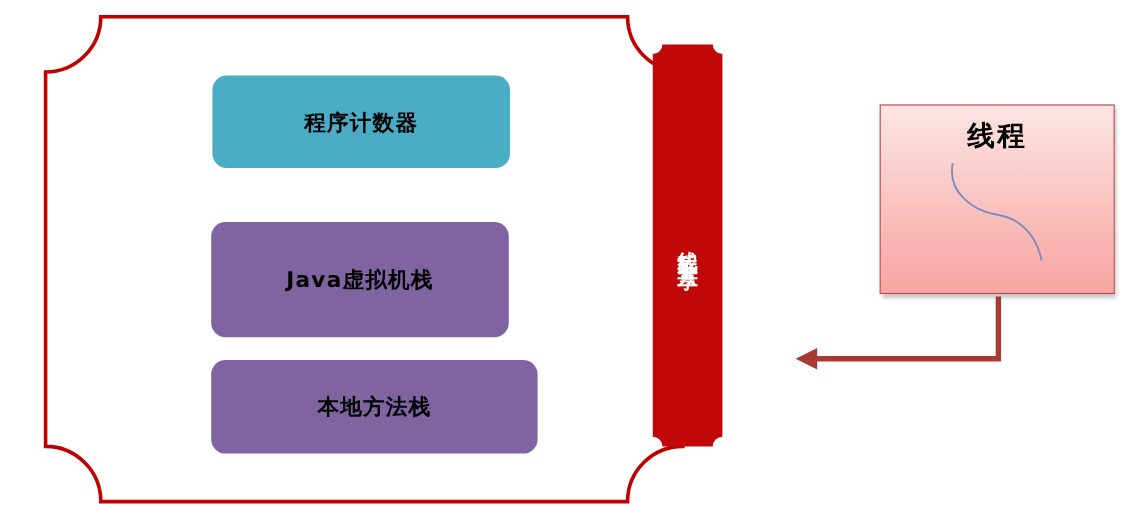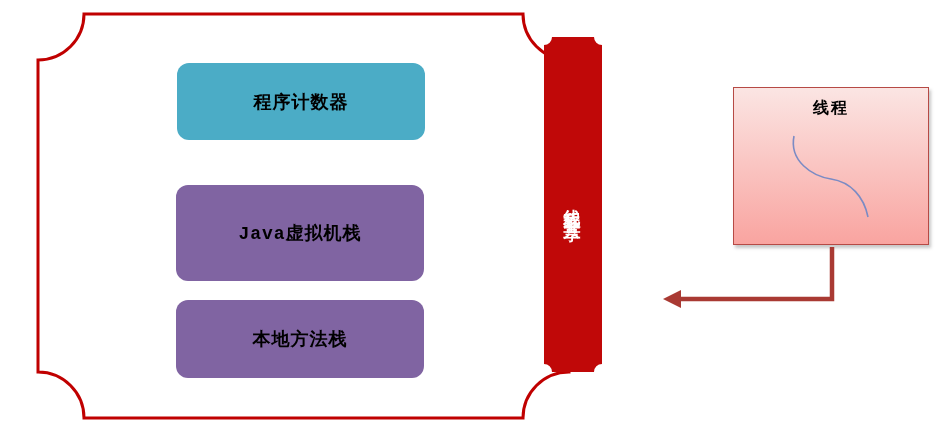--- a/index.html
+++ b/index.html
@@ -28,25 +28,24 @@
     position: absolute;
     display: flex;
     align-items: center;
     justify-content: center;
     border-radius: 12px;
     z-index: 1;
     color: var(--box-text, #000);
     font-weight: bold;
     font-size: 18px;
     letter-spacing: 1px;
-    font-family: Liberation Mono, monospace;
   }
   .box-pc     { left: 177px; top: 63px;  width: 248px; height: 77px; background: var(--teal); }
   .box-jvm    { left: 176px; top: 185px; width: 248px; height: 96px; background: var(--purple); }
-  .box-native { left: 176px; top: 300px; width: 248px; height: 78px; background: var(--purple); }
+  .box-native { left: 176px; top: 300px; width: 272px; height: 78px; background: var(--purple); }
 
   .ribbon-label {
     position: absolute;
     left: 544px;
     top: 37px;
     width: 58px;
     height: 335px;
     z-index: 3;
     display: flex;
     align-items: center;
@@ -68,21 +67,21 @@
     z-index: 1;
     box-sizing: border-box;
     border: 1.5px solid var(--pink-border);
     background: linear-gradient(to bottom, var(--pink-gradient-top), var(--pink-gradient-bottom));
     box-shadow: 2px 3px 3px rgba(130,130,130,0.45);
   }
   .thread-box-label {
     margin-top: 10px;
     text-align: center;
     font-weight: bold;
-    font-size: 16px;
+    font-size: 23px;
     letter-spacing: 2px;
     color: var(--box-text, #000);
   }
 </style>
 </head>
 <body>
 
 <div class="canvas">
 
   <svg id="bg-layer" class="layer" width="946" height="435" viewBox="0 0 946 435">

